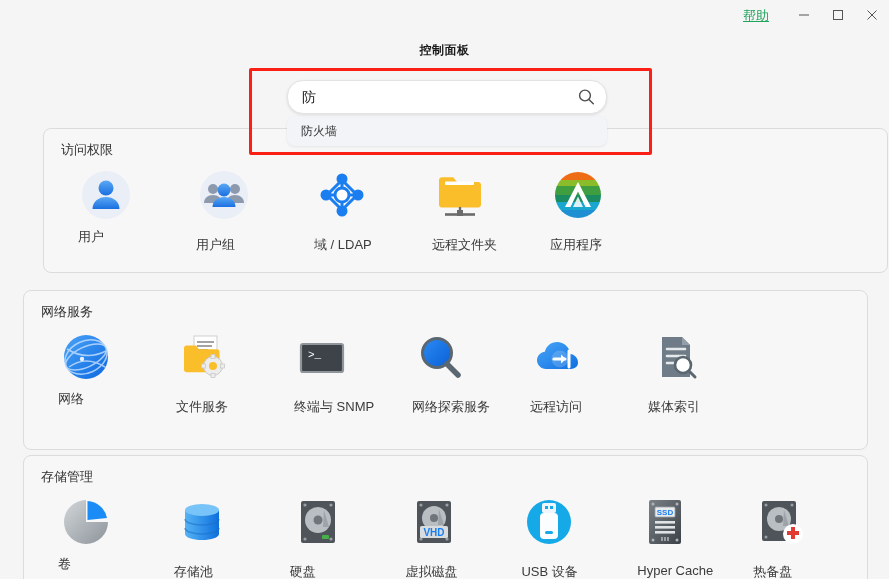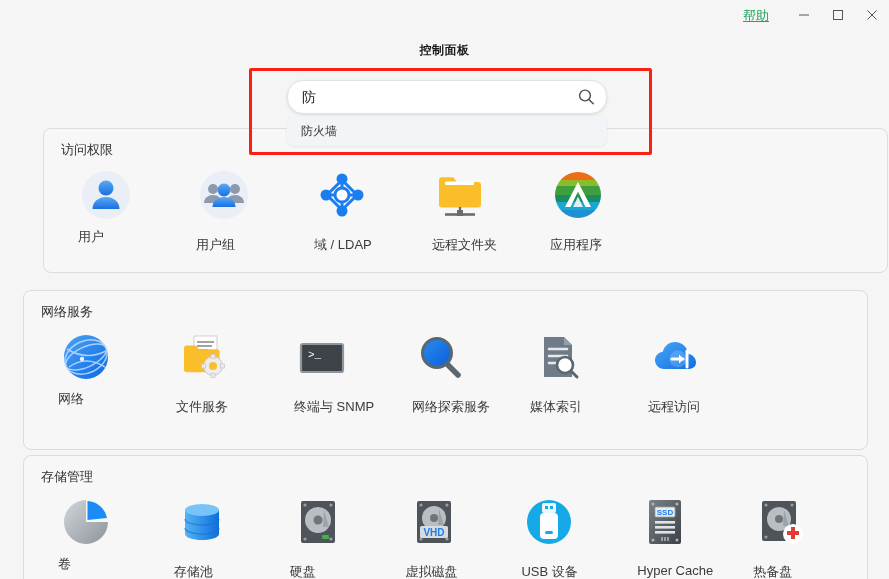--- a/index.html
+++ b/index.html
@@ -317,51 +317,51 @@
             <circle cx="23" cy="22" r="14.5" fill="url(#nd1)" stroke="#5b6770" stroke-width="3"></circle>
             <line x1="33" y1="33" x2="44" y2="44" stroke="#5b6770" stroke-width="5.5" stroke-linecap="round"></line>
           </svg>
         </div>
         <div class="tile-label">网络探索服务</div>
       </div>
 
       <div class="tile">
         <div class="tile-icon">
           <svg width="52" height="52" viewBox="0 0 52 52">
+            <defs>
+                <linearGradient id="cl1" x1="0" y1="0" x2="1" y2="1">
+              <stop offset="0" stop-color="#49a6f7"></stop>
+                  <stop offset="1" stop-color="#0f6fe2"></stop>
+                </linearGradient>
+              </defs>
+            <path d="M14 38c-5 0-9-4-9-8.7 0-4.4 3.4-8 7.8-8.6C14.2 15 19 11 25 11c7 0 12.6 5.3 13.2 12 4.4.4 7.8 4 7.8 8.4 0 4.8-4 6.6-9 6.6z" fill="url(#cl1)"></path>
+            <circle cx="28" cy="28" r="8.5" fill="#fff" opacity=".18"></circle>
+            <path d="M22 28h11" stroke="#fff" stroke-width="3.2" stroke-linecap="round"></path>
+            <path d="M29 23.5L34 28l-5 4.5z" fill="#fff"></path>
+            <path d="M37 20v16" stroke="#fff" stroke-width="3" stroke-linecap="round"></path>
+          </svg>
+        </div>
+        <div class="tile-label">远程访问</div>
+      </div>
+
+      <div class="tile">
+        <div class="tile-icon">
+          <svg width="52" height="52" viewBox="0 0 52 52">
             <path d="M12 6h20l8 8v32H12z" fill="#6f7c87"></path>
             <path d="M32 6l8 8h-8z" fill="#93a0aa"></path>
             <g stroke="#e6eaed" stroke-width="2.6" stroke-linecap="round">
               <line x1="17" y1="18" x2="35" y2="18"></line>
               <line x1="17" y1="25" x2="35" y2="25"></line>
               <line x1="17" y1="32" x2="27" y2="32"></line>
             </g>
             <circle cx="33" cy="34" r="8" fill="#fff" stroke="#5b6770" stroke-width="2.6"></circle>
             <line x1="39" y1="40" x2="45" y2="46" stroke="#5b6770" stroke-width="3" stroke-linecap="round"></line>
           </svg>
         </div>
         <div class="tile-label">媒体索引</div>
-      </div>
-
-      <div class="tile">
-        <div class="tile-icon">
-          <svg width="52" height="52" viewBox="0 0 52 52">
-            <defs>
-                <linearGradient id="cl1" x1="0" y1="0" x2="1" y2="1">
-              <stop offset="0" stop-color="#49a6f7"></stop>
-                  <stop offset="1" stop-color="#0f6fe2"></stop>
-                </linearGradient>
-              </defs>
-            <path d="M14 38c-5 0-9-4-9-8.7 0-4.4 3.4-8 7.8-8.6C14.2 15 19 11 25 11c7 0 12.6 5.3 13.2 12 4.4.4 7.8 4 7.8 8.4 0 4.8-4 6.6-9 6.6z" fill="url(#cl1)"></path>
-            <circle cx="28" cy="28" r="8.5" fill="#fff" opacity=".18"></circle>
-            <path d="M22 28h11" stroke="#fff" stroke-width="3.2" stroke-linecap="round"></path>
-            <path d="M29 23.5L34 28l-5 4.5z" fill="#fff"></path>
-            <path d="M37 20v16" stroke="#fff" stroke-width="3" stroke-linecap="round"></path>
-          </svg>
-        </div>
-        <div class="tile-label">远程访问</div>
       </div>
 
     </div>
   </div>
 
   <div class="panel" id="panel-2">
     <div class="panel-title">存储管理</div>
     <div class="tile-row">
 
       <div class="tile">

